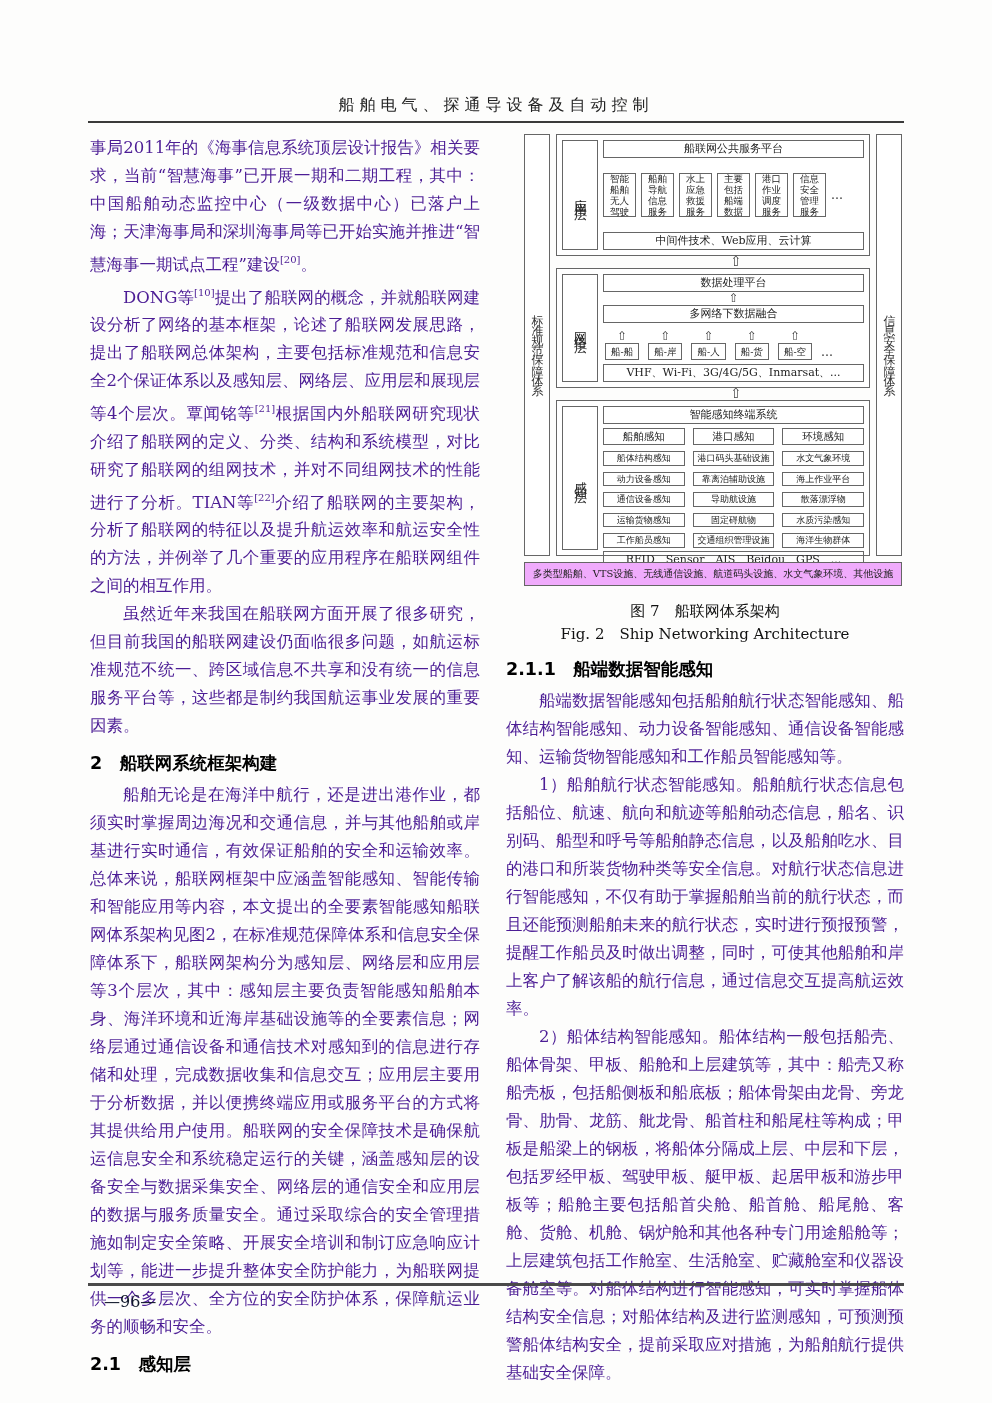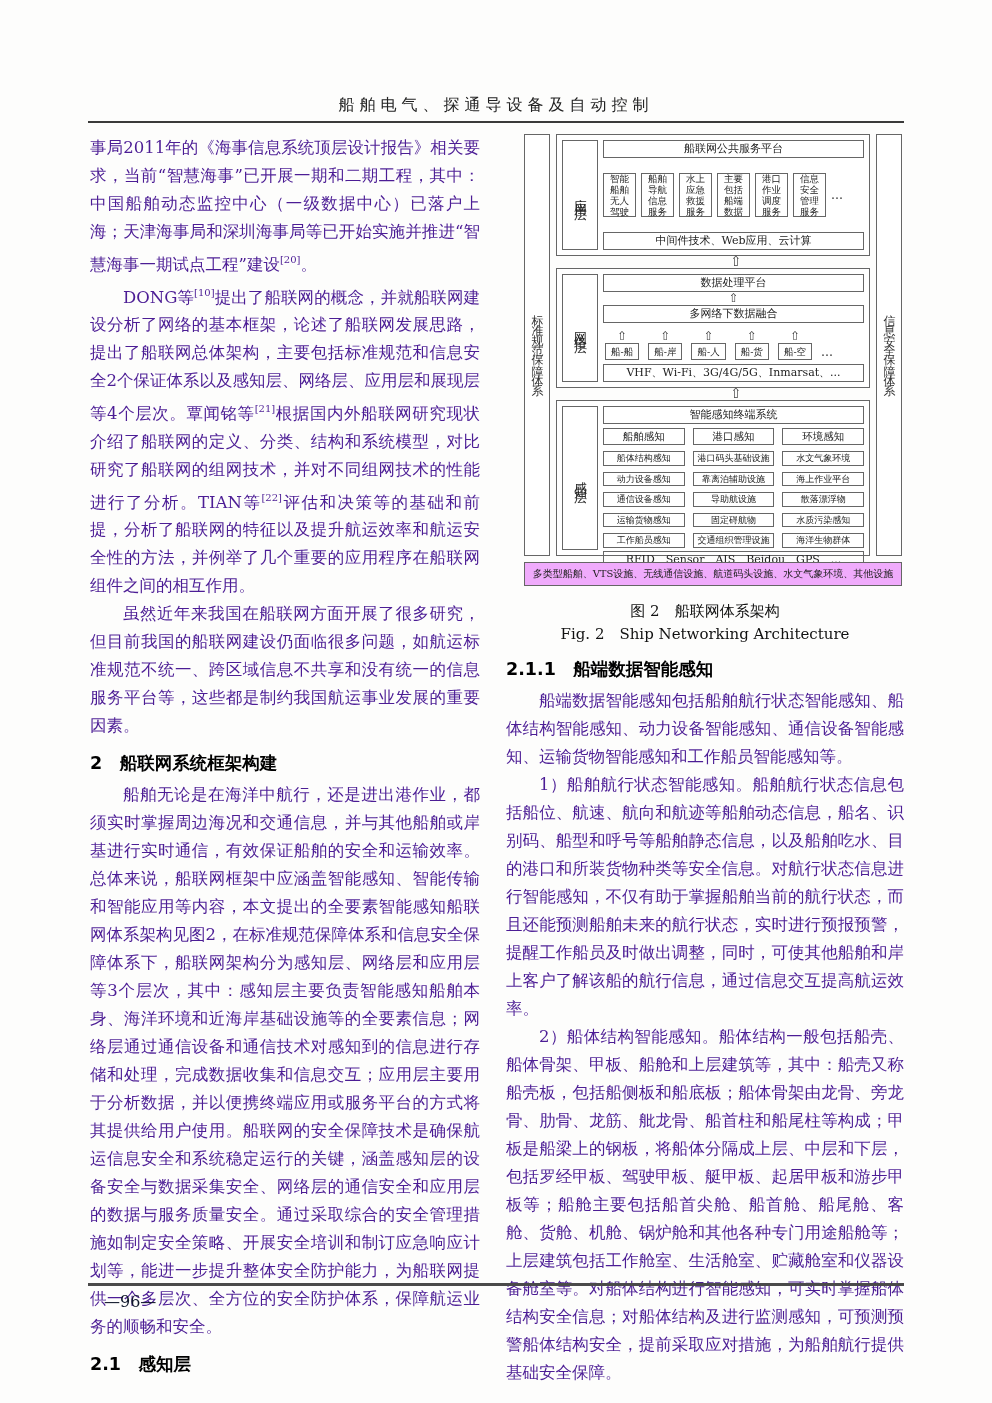--- a/index.html
+++ b/index.html
@@ -83,21 +83,21 @@
 </head>
 <body>
 
 <div class="page">
 
   <div class="running-head">船舶电气、探通导设备及自动控制</div>
   <div class="head-rule"></div>
 
   <div class="col col-left">
     <p class="body-p"><span>事局2011年的《海事信息系统顶层设计报告》相关要求，当前“智慧海事”已开展一期和二期工程，其中：中国船舶动态监控中心（一级数据中心）已落户上海；天津海事局和深圳海事局等已开始实施并推进“智慧海事一期试点工程”建设</span><sup>[20]</sup><span>。</span></p>
-    <p class="body-p indent"><span>DONG等</span><sup>[10]</sup><span>提出了船联网的概念，并就船联网建设分析了网络的基本框架，论述了船联网发展思路，提出了船联网总体架构，主要包括标准规范和信息安全2个保证体系以及感知层、网络层、应用层和展现层等4个层次。覃闻铭等</span><sup>[21]</sup><span>根据国内外船联网研究现状介绍了船联网的定义、分类、结构和系统模型，对比研究了船联网的组网技术，并对不同组网技术的性能进行了分析。TIAN等</span><sup>[22]</sup><span>评估和决策等的基础和前提，分析了船联网的特征以及提升航运效率和航运安全性的方法，并例举了几个重要的应用程序在船联网组件之间的相互作用。</span></p>
+    <p class="body-p indent"><span>DONG等</span><sup>[10]</sup><span>提出了船联网的概念，并就船联网建设分析了网络的基本框架，论述了船联网发展思路，提出了船联网总体架构，主要包括标准规范和信息安全2个保证体系以及感知层、网络层、应用层和展现层等4个层次。覃闻铭等</span><sup>[21]</sup><span>根据国内外船联网研究现状介绍了船联网的定义、分类、结构和系统模型，对比研究了船联网的组网技术，并对不同组网技术的性能进行了分析。TIAN等</span><sup>[22]</sup><span>介绍了船联网的主要架构，分析了船联网的特征以及提升航运效率和航运安全性的方法，并例举了几个重要的应用程序在船联网组件之间的相互作用。</span></p>
     <p class="body-p indent">虽然近年来我国在船联网方面开展了很多研究，但目前我国的船联网建设仍面临很多问题，如航运标准规范不统一、跨区域信息不共享和没有统一的信息服务平台等，这些都是制约我国航运事业发展的重要因素。</p>
     <h2>2　船联网系统框架构建</h2>
     <p class="body-p indent">船舶无论是在海洋中航行，还是进出港作业，都须实时掌握周边海况和交通信息，并与其他船舶或岸基进行实时通信，有效保证船舶的安全和运输效率。总体来说，船联网框架中应涵盖智能感知、智能传输和智能应用等内容，本文提出的全要素智能感知船联网体系架构见图2，在标准规范保障体系和信息安全保障体系下，船联网架构分为感知层、网络层和应用层等3个层次，其中：感知层主要负责智能感知船舶本身、海洋环境和近海岸基础设施等的全要素信息；网络层通过通信设备和通信技术对感知到的信息进行存储和处理，完成数据收集和信息交互；应用层主要用于分析数据，并以便携终端应用或服务平台的方式将其提供给用户使用。船联网的安全保障技术是确保航运信息安全和系统稳定运行的关键，涵盖感知层的设备安全与数据采集安全、网络层的通信安全和应用层的数据与服务质量安全。通过采取综合的安全管理措施如制定安全策略、开展安全培训和制订应急响应计划等，能进一步提升整体安全防护能力，为船联网提供一个多层次、全方位的安全防护体系，保障航运业务的顺畅和安全。</p>
     <h3>2.1　感知层</h3>
   </div>
 
   <div class="col col-right">
 
     <div class="fig">
 
@@ -211,21 +211,21 @@
             </div>
           </div>
           <div class="bar">RFID、Sensor、AIS、Beidou、GPS、...</div>
         </div>
       </div>
 
       <div class="basebar">多类型船舶、VTS设施、无线通信设施、航道码头设施、水文气象环境、其他设施</div>
     </div>
 
     <div class="caption">
-      <div>图 2　船联网体系架构</div>
+      <div>图 7　船联网体系架构</div>
       <div>Fig. 2　Ship Networking Architecture</div>
     </div>
 
     <h3>2.1.1　船端数据智能感知</h3>
     <p class="body-p indent">船端数据智能感知包括船舶航行状态智能感知、船体结构智能感知、动力设备智能感知、通信设备智能感知、运输货物智能感知和工作船员智能感知等。</p>
     <p class="body-p indent">1）船舶航行状态智能感知。船舶航行状态信息包括船位、航速、航向和航迹等船舶动态信息，船名、识别码、船型和呼号等船舶静态信息，以及船舶吃水、目的港口和所装货物种类等安全信息。对航行状态信息进行智能感知，不仅有助于掌握船舶当前的航行状态，而且还能预测船舶未来的航行状态，实时进行预报预警，提醒工作船员及时做出调整，同时，可使其他船舶和岸上客户了解该船的航行信息，通过信息交互提高航运效率。</p>
     <p class="body-p indent">2）船体结构智能感知。船体结构一般包括船壳、船体骨架、甲板、船舱和上层建筑等，其中：船壳又称船壳板，包括船侧板和船底板；船体骨架由龙骨、旁龙骨、肋骨、龙筋、舭龙骨、船首柱和船尾柱等构成；甲板是船梁上的钢板，将船体分隔成上层、中层和下层，包括罗经甲板、驾驶甲板、艇甲板、起居甲板和游步甲板等；船舱主要包括船首尖舱、船首舱、船尾舱、客舱、货舱、机舱、锅炉舱和其他各种专门用途船舱等；上层建筑包括工作舱室、生活舱室、贮藏舱室和仪器设备舱室等。对船体结构进行智能感知，可实时掌握船体结构安全信息；对船体结构及进行监测感知，可预测预警船体结构安全，提前采取应对措施，为船舶航行提供基础安全保障。</p>
   </div>
 
   <div class="foot-rule"></div>

